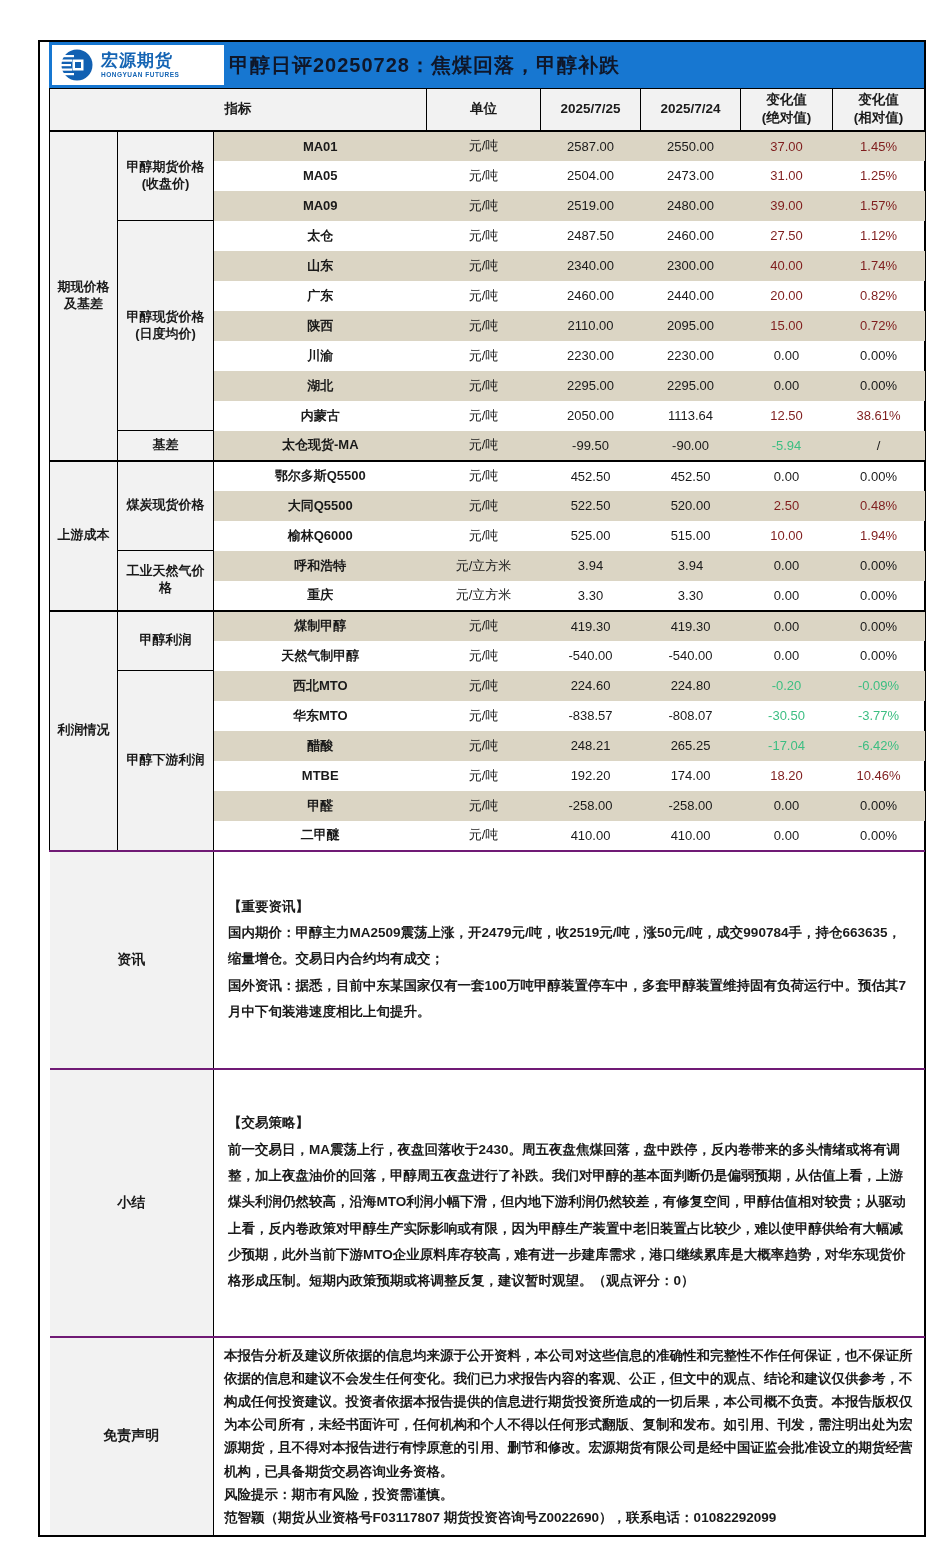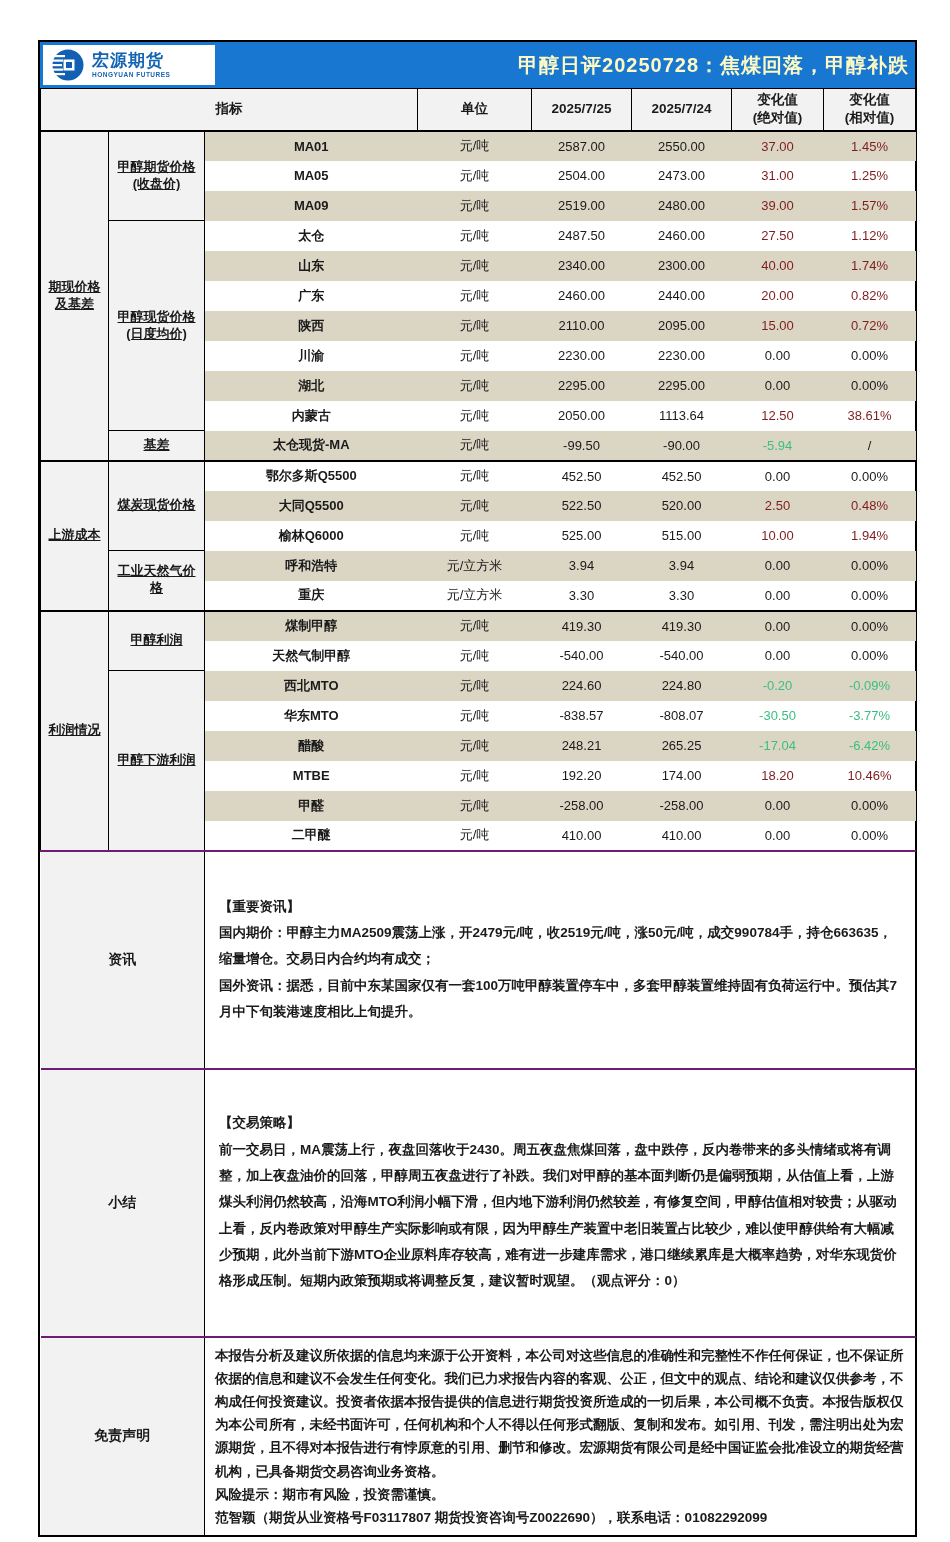--- a/index.html
+++ b/index.html
@@ -1,38 +1,38 @@
 <!DOCTYPE html>
 <html><head>
 <meta charset="utf-8">
 <style>
   html,body{margin:0;padding:0;}
   body{
     width:950px;height:1542px;background:#ffffff;position:relative;
     font-family:"Liberation Sans","DejaVu Sans",sans-serif;color:#1a1a1a;
   }
-  .sheet{position:absolute;left:38px;top:40px;width:875px;border:2px solid #000;background:#fff;}
+  .sheet{position:absolute;left:38px;top:40px;width:875px;border:2px solid #000;background:#fff;padding-left:9px;}
 
   
   .title-bar{height:46px;background:#1777d1;display:flex;align-items:center;position:relative;}
   .logo-box{width:172px;height:40px;background:#fff;margin-left:3px;display:flex;align-items:center;gap:7px;padding-left:8px;box-sizing:border-box;flex:0 0 auto;}
   .logo-text .cn{font-size:17px;font-weight:bold;color:#1464b4;letter-spacing:1px;line-height:1.1;}
   .logo-text .en{font-size:6.5px;font-weight:bold;color:#1464b4;letter-spacing:.5px;}
-  .title-text{position:absolute;left:180px;right:6px;text-align:right;color:#fef9c3;font-weight:bold;font-size:20px;letter-spacing:1px;}
+  .title-text{position:absolute;left:180px;right:6px;text-align:left;color:#0f172a;font-weight:bold;font-size:20px;letter-spacing:1px;}
 
   
   table{width:100%;border-collapse:collapse;table-layout:fixed;}
   th,td{padding:0 3px;overflow:hidden;box-sizing:border-box;}
   tr.head th{
     background:#f2f2f2;border:1px solid #000;border-bottom:2px solid #000;
     font-size:13.5px;font-weight:bold;height:42px;text-align:center;line-height:1.35;
   }
   tr.data-row{height:30px;}
   tr.data-row td{text-align:center;font-size:13px;}
-  td.cat,td.grp{background:#f2f2f2;font-weight:bold;border:1.5px solid #000;line-height:1.3;text-decoration:underline;}
+  td.cat,td.grp{background:#f2f2f2;font-weight:bold;border:1.5px solid #000;line-height:1.3;}
   td.ind{font-weight:bold;}
   tr.odd td.shade{background:#dbd5c4;}
   tr.sec-top td{border-top:2px solid #000;}
   .up{color:#7f1d1d;}
   .down{color:#3cbe82;}
   .flat{color:#1a1a1a;}
 
   
   tr.section td{border-top:2px solid #701a75;vertical-align:middle;}
   td.sec-label{background:#f2f2f2;font-weight:bold;font-size:14px;text-align:center;border-right:1.5px solid #000;}

